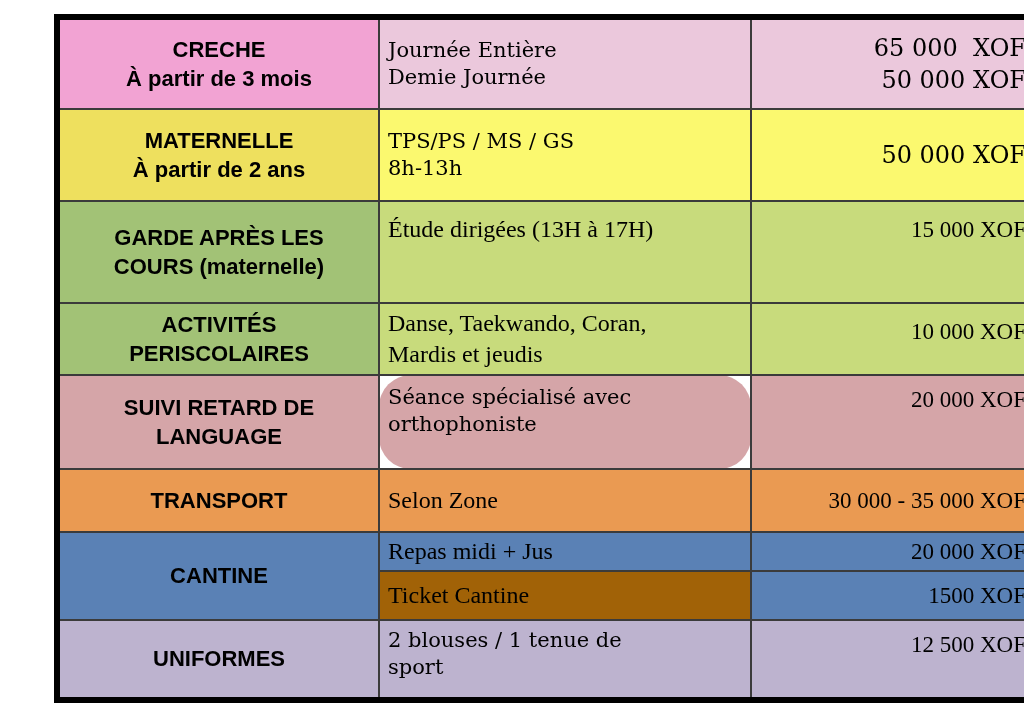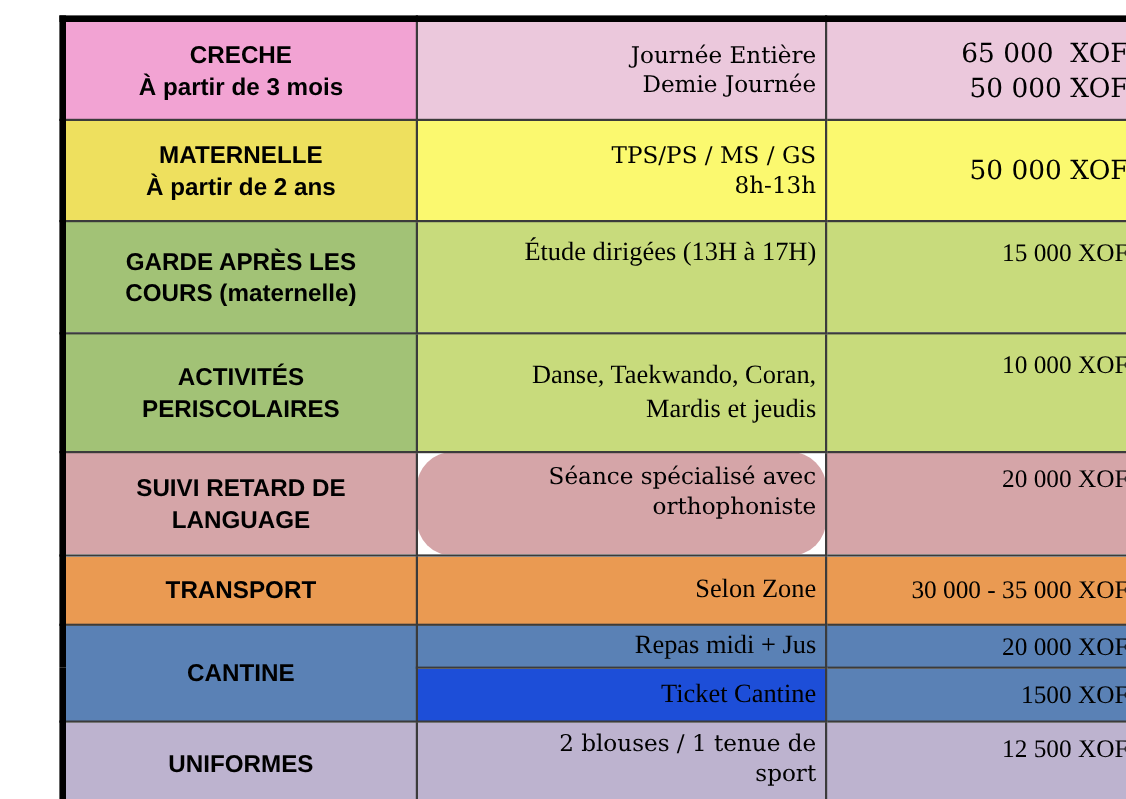--- a/index.html
+++ b/index.html
@@ -11,34 +11,34 @@
   col.c-cat  { width: 322px; }
   col.c-desc { width: 372px; }
   col.c-price{ width: 300px; }
   td { border: 2px solid #3b3b3b; overflow: hidden; }
   td.sub-divide { border-top: 1px solid #555; }
 
   
   tr.r1 td { height: 92px; }
   tr.r2 td { height: 92px; }
   tr.r3 td { height: 102px; }
-  tr.r4 td { height: 108px; }
+  tr.r4 td { height: 72px; }
   tr.r5 td { height: 94px; }
   tr.r6 td { height: 63px; }
   tr.r7a td { height: 39px; }
   tr.r7b td { height: 49px; }
   tr.r8 td { height: 80px; }
 
   
   td.cat { text-align: center; vertical-align: middle;
     font-family: "Liberation Sans", sans-serif; font-weight: bold;
     font-size: 22px; line-height: 1.32; color: #000; padding: 2px 8px; }
 
   
-  td.desc { text-align: right; vertical-align: middle; color: #000;
+  td.desc { text-align: left; vertical-align: middle; color: #000;
     padding: 2px 8px; line-height: 1.3; }
   .slab  { font-family: "DejaVu Serif", serif; font-size: 21px; }
   .times { font-family: "Liberation Serif", serif; font-size: 24px; }
 
   
   td.price { text-align: right; vertical-align: middle; color: #000;
     padding: 2px 22px 2px 8px; line-height: 1.35; }
   td.price span { white-space: pre; }
   td.price.slab { font-size: 24px; }
   td.price.times { font-size: 23px; }
@@ -150,21 +150,21 @@
         <span class="line">CANTINE</span>
       </td>
       <td class="desc times" style="background-color: rgb(90, 129, 181);">
         <span class="line">Repas midi + Jus</span>
       </td>
       <td class="price times" style="background-color: rgb(90, 129, 181);">
         <span class="line">20 000 XOF</span>
       </td>
     </tr>
     <tr class="r7b">
-      <td class="desc times sub-divide" style="background-color: #1d4ed8;">
+      <td class="desc times sub-divide" style="background-color: #a16207;">
         <span class="line">Ticket Cantine</span>
       </td>
       <td class="price times sub-divide" style="background-color: rgb(90, 129, 181);">
         <span class="line">1500 XOF</span>
       </td>
     </tr>
 
     <tr class="r8">
       <td class="cat" style="background-color: rgb(189, 179, 207);">
         <span class="line">UNIFORMES</span>

